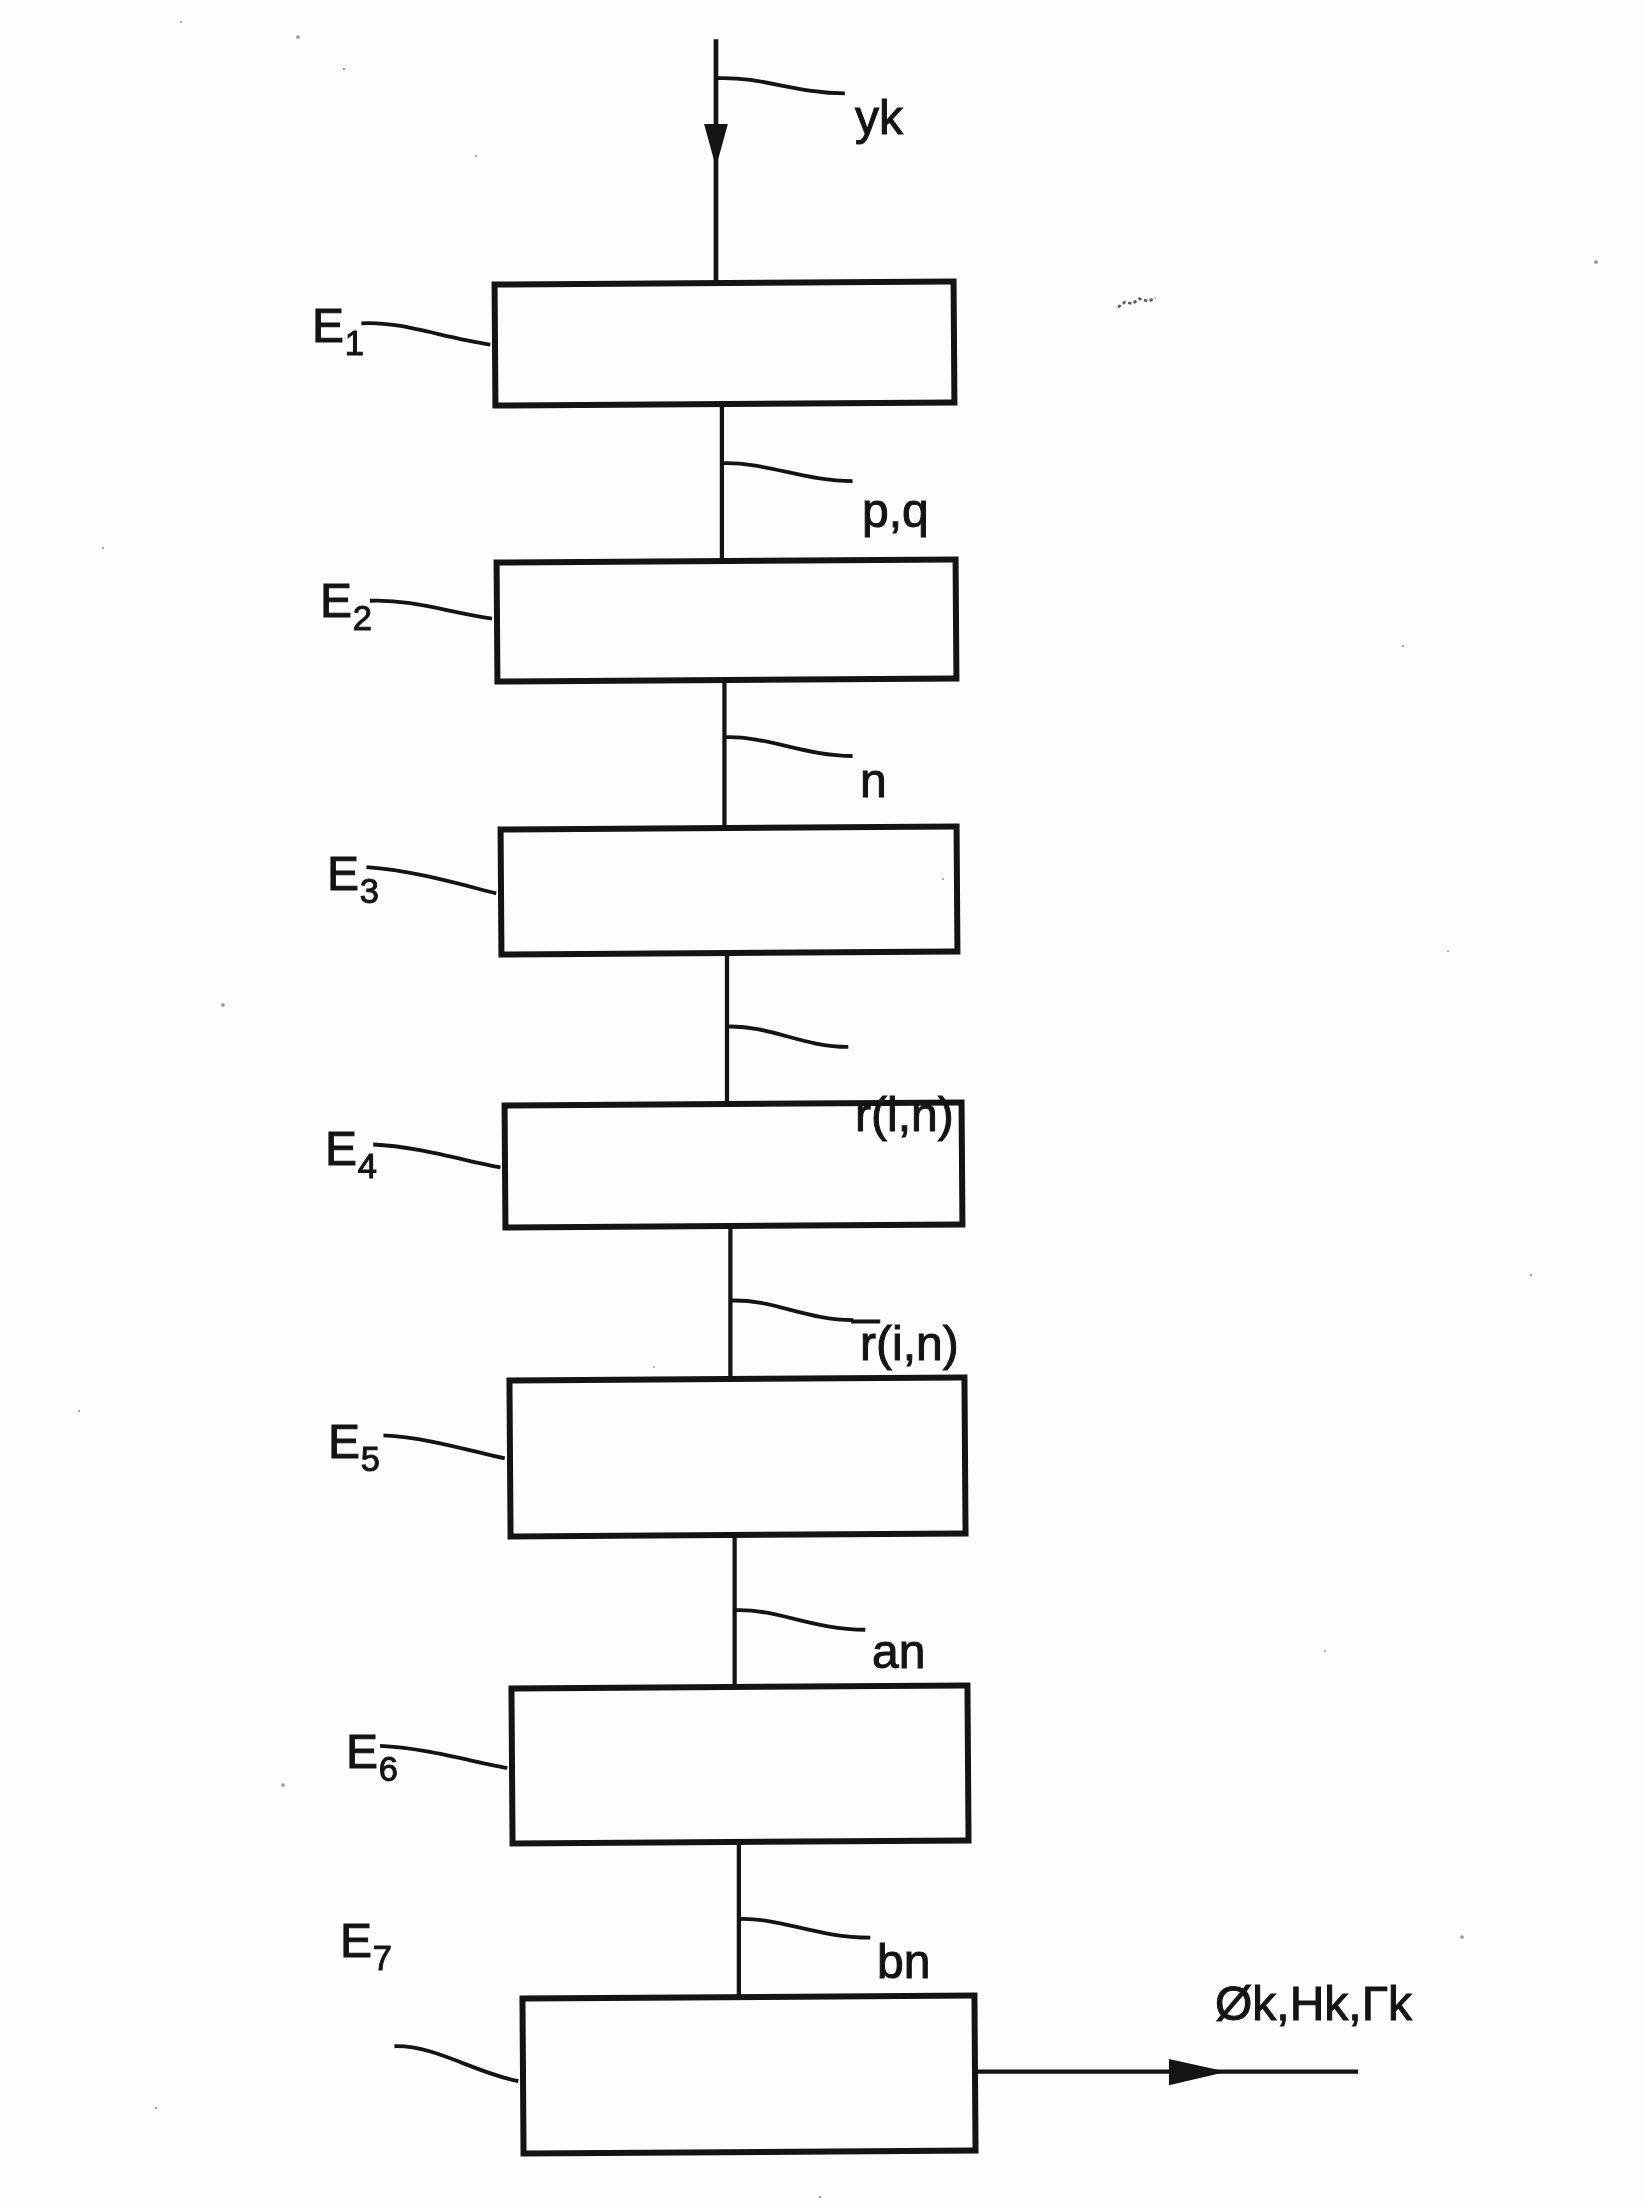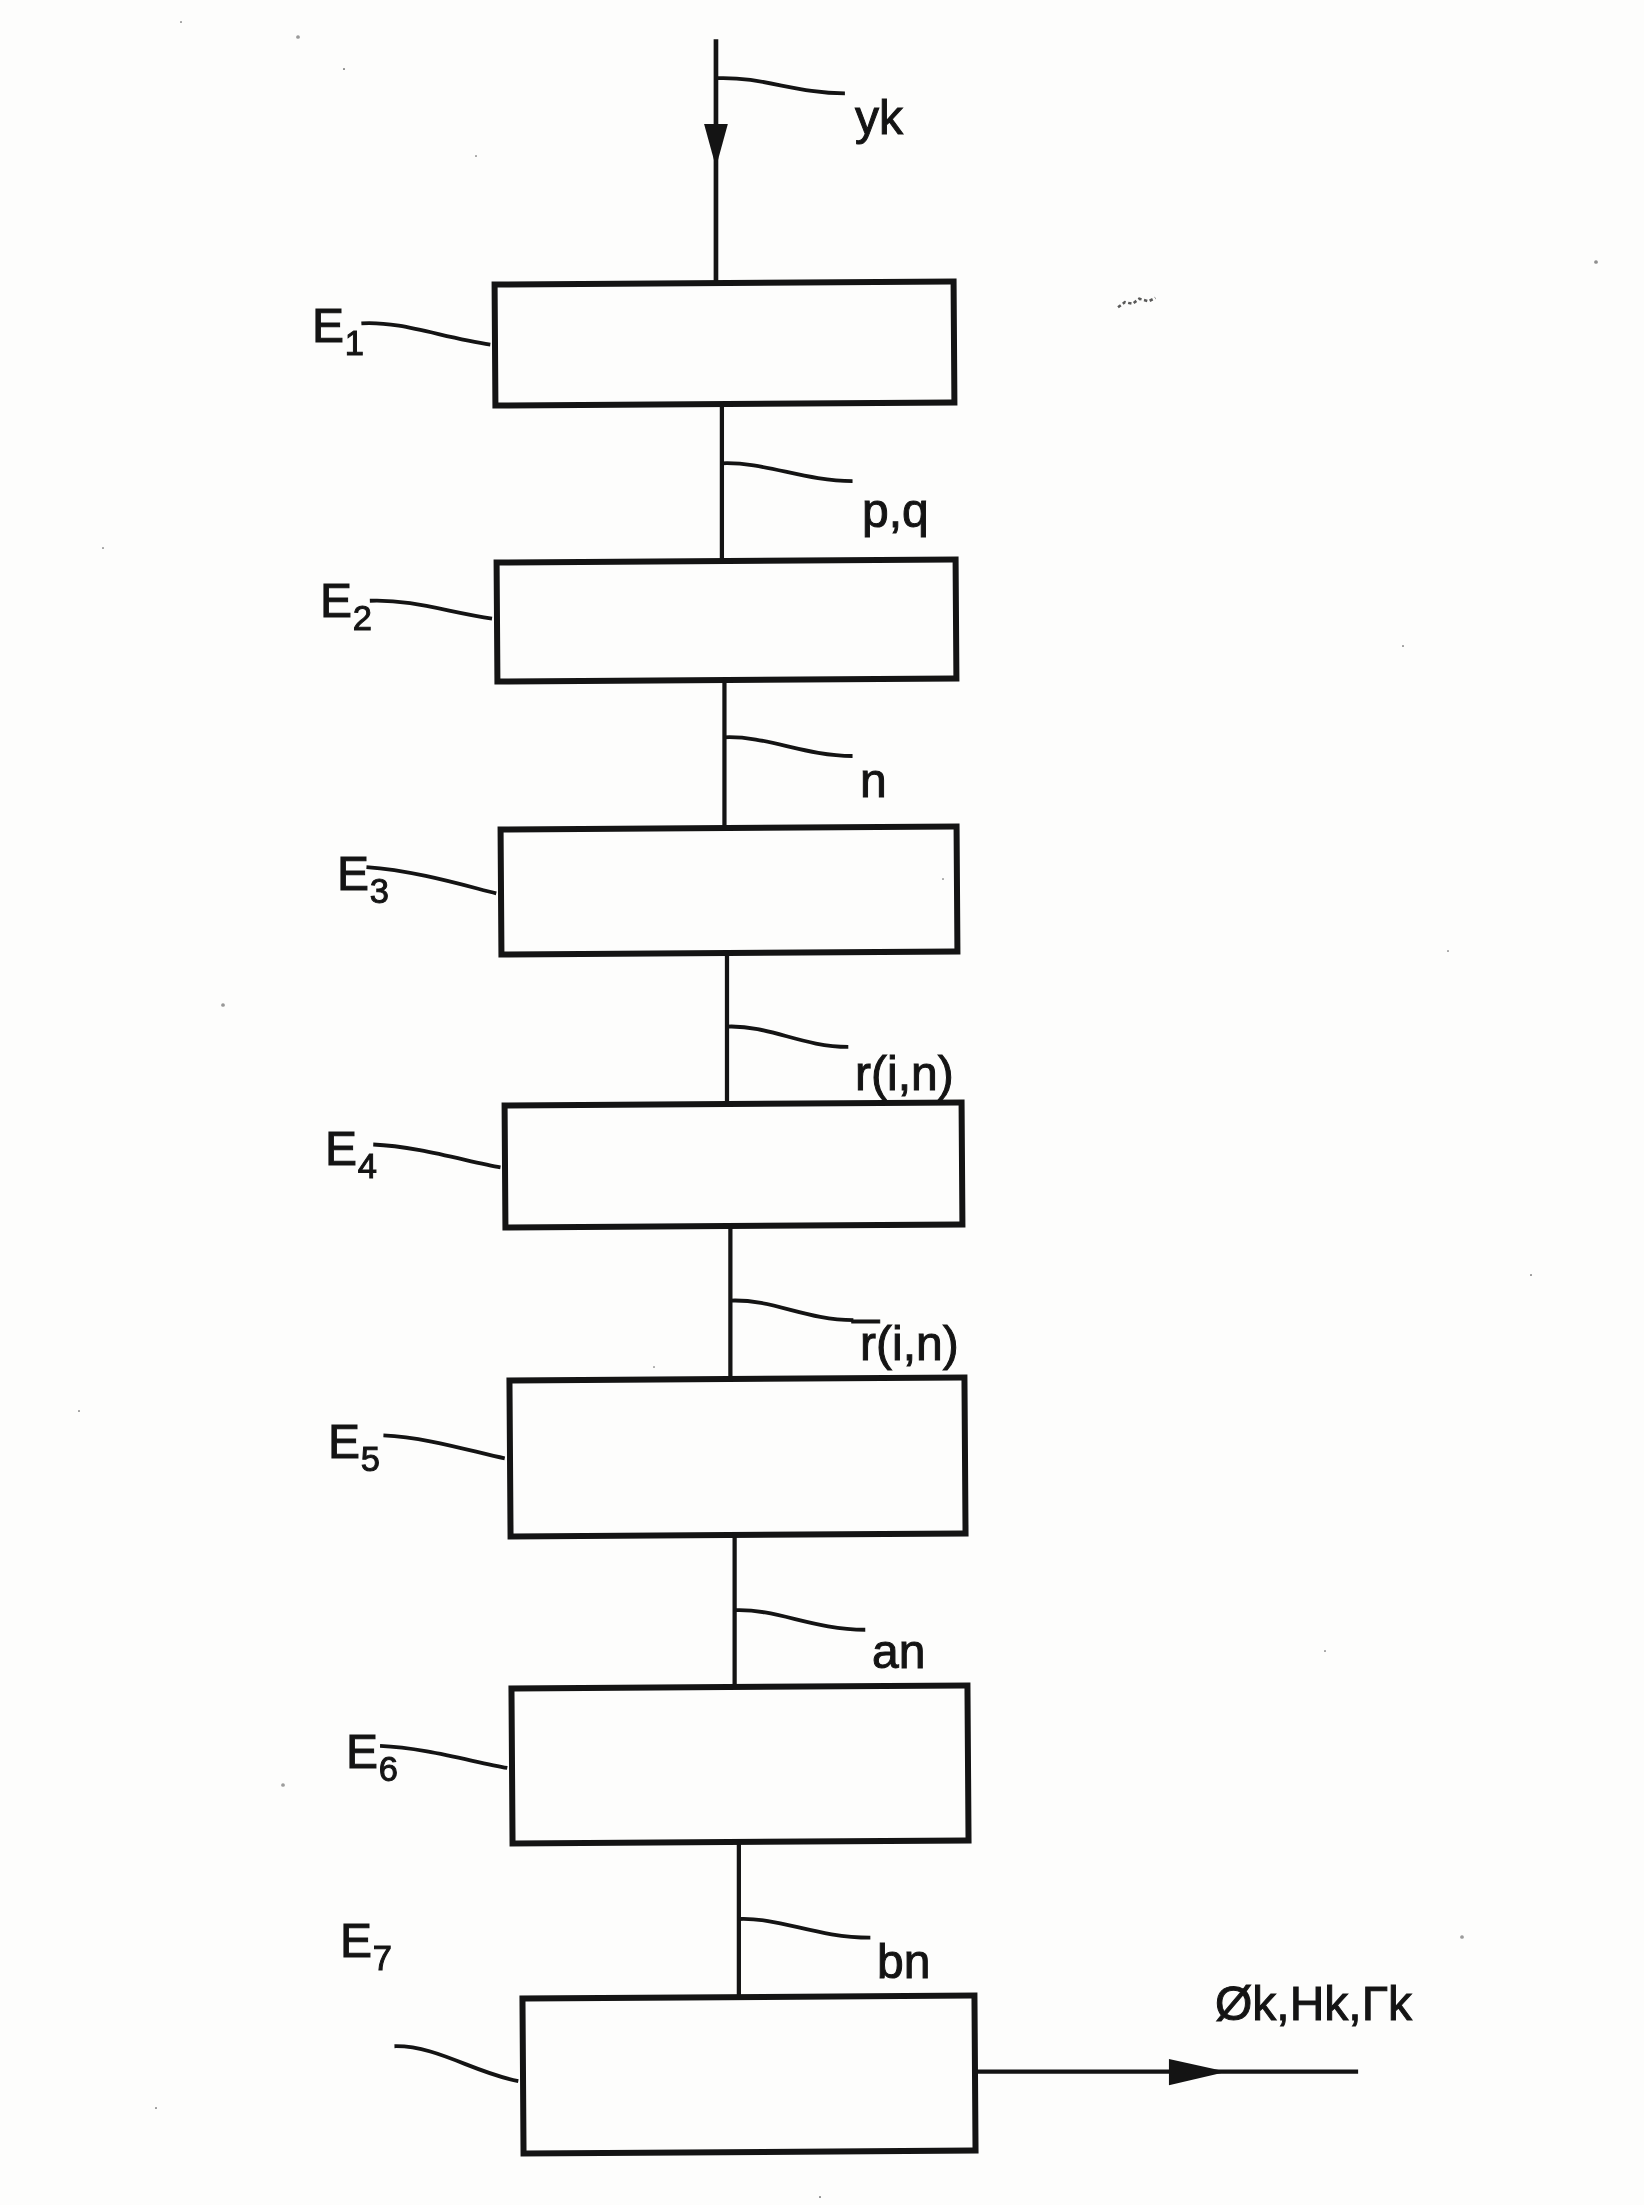--- a/index.html
+++ b/index.html
@@ -75,30 +75,30 @@
   <div class="block" style="left:492px;top:280px;width:465px;height:127px"></div>
   <div class="block" style="left:494px;top:558px;width:465px;height:125px"></div>
   <div class="block" style="left:498px;top:825px;width:462px;height:131px"></div>
   <div class="block" style="left:502px;top:1101px;width:463px;height:128px"></div>
   <div class="block" style="left:507px;top:1376px;width:461px;height:162px"></div>
   <div class="block" style="left:509px;top:1684px;width:462px;height:161px"></div>
   <div class="block" style="left:520px;top:1994px;width:458px;height:161px"></div>
 
   <div class="elabel" style="left:312px;top:289px"><span>E</span><span class="sub">1</span></div>
   <div class="elabel" style="left:320px;top:564px"><span>E</span><span class="sub">2</span></div>
-  <div class="elabel" style="left:337px;top:837px"><span>E</span><span class="sub">3</span></div>
+  <div class="elabel" style="left:327px;top:837px"><span>E</span><span class="sub">3</span></div>
   <div class="elabel" style="left:325px;top:1112px"><span>E</span><span class="sub">4</span></div>
   <div class="elabel" style="left:328px;top:1405px"><span>E</span><span class="sub">5</span></div>
   <div class="elabel" style="left:346px;top:1715px"><span>E</span><span class="sub">6</span></div>
   <div class="elabel" style="left:340px;top:1904px"><span>E</span><span class="sub">7</span></div>
 
   <div class="slabel" style="left:855px;top:57px">yk</div>
   <div class="slabel" style="left:862px;top:450px">p,q</div>
   <div class="slabel" style="left:860px;top:720px">n</div>
-  <div class="slabel" style="left:855px;top:1013px">r(i,n)</div>
+  <div class="slabel" style="left:855px;top:1054px">r(i,n)</div>
   <div class="slabel" style="left:860px;top:1283px">r̅(i,n)</div>
   <div class="slabel" style="left:872px;top:1591px">an</div>
   <div class="slabel" style="left:877px;top:1901px">bn</div>
   <div class="slabel" style="left:1215px;top:1943px">Øk,Hk,Γk</div>
 
   <div class="noise"></div>
 </div>
 
 
 </body></html>

